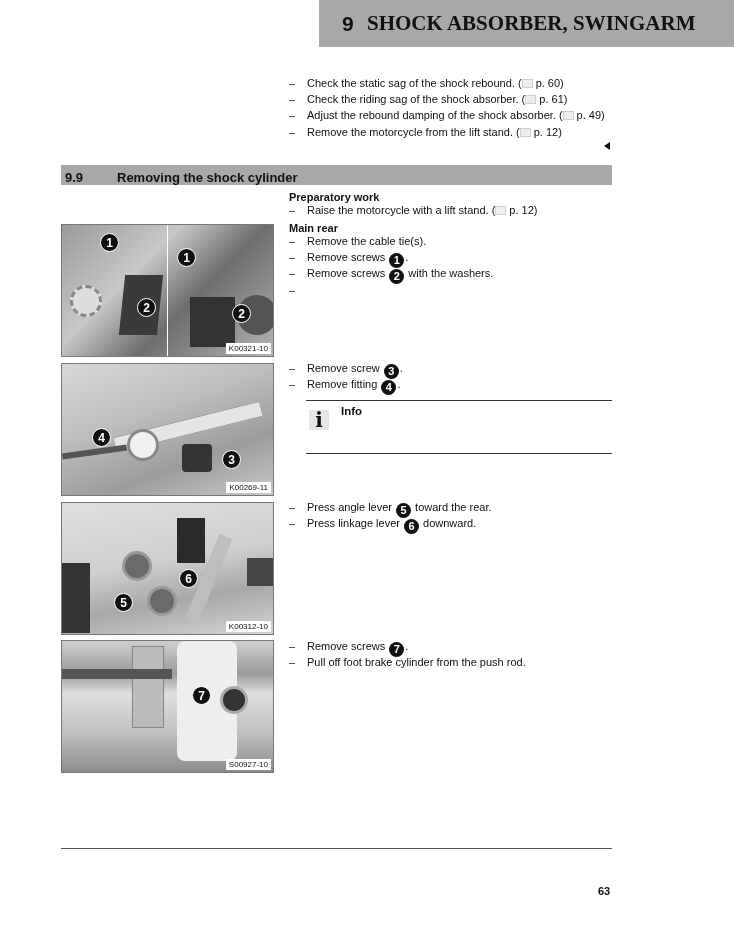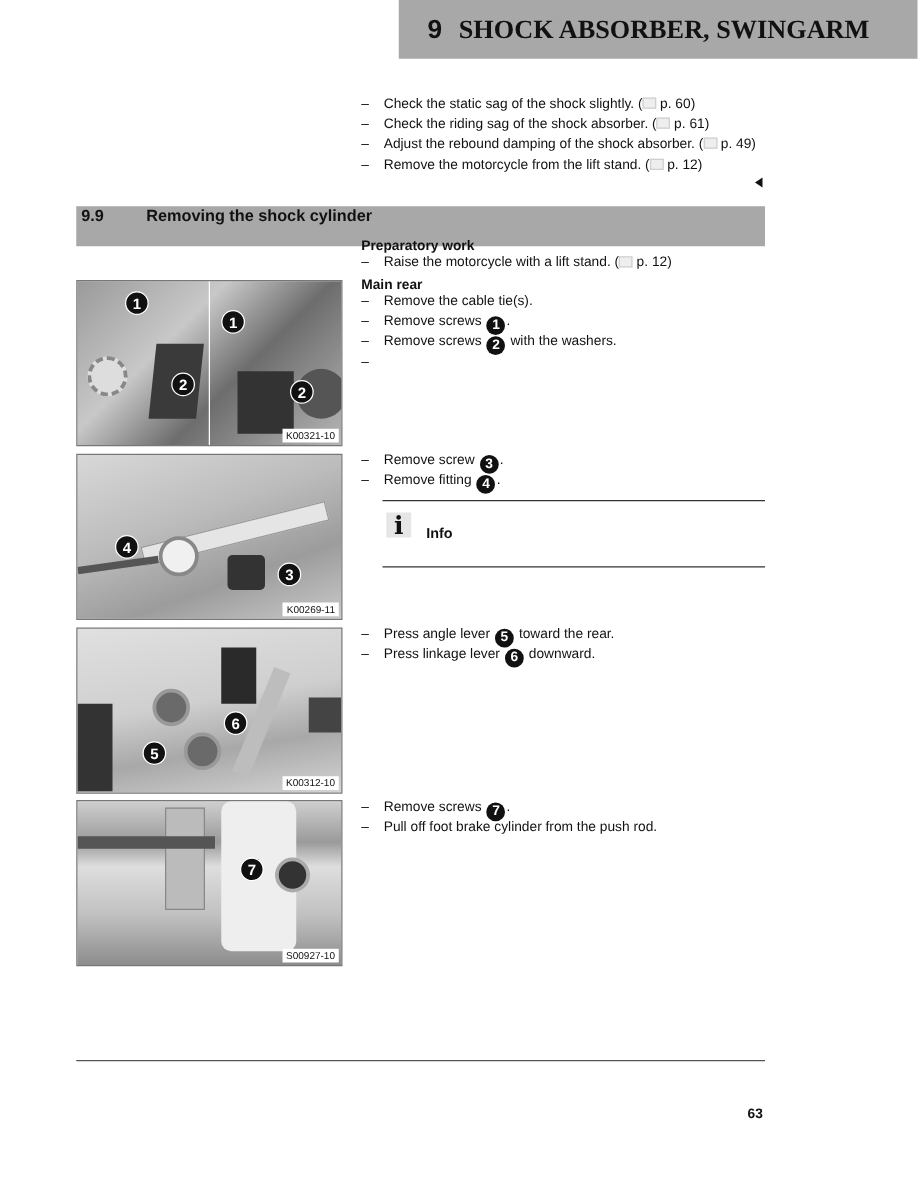--- a/index.html
+++ b/index.html
@@ -23,22 +23,22 @@
       display: inline-block; width: 9px; height: 7px; border: 1px solid #cfcfcf;
       background: #eee; vertical-align: -1px; margin-right: 3px;
     }
     .end-mark {
       position: absolute; left: 604px; top: 142px; width: 0; height: 0;
       border-top: 4px solid transparent; border-bottom: 4px solid transparent;
       border-right: 6px solid #111;
     }
 
     .section-bar {
-      position: absolute; left: 61px; top: 165px; width: 551px; height: 32px;
-      background: #a8a8a8; display: flex; align-items: flex-start;
+      position: absolute; left: 61px; top: 165px; width: 551px; height: 20px;
+      background: #a8a8a8; display: flex; align-items: flex-end;
       font-weight: bold; font-size: 13px; color: #111;
     }
     .section-bar .num { margin-left: 4px; width: 52px; }
 
     .subhead { position: absolute; left: 289px; font-weight: bold; font-size: 11px; }
 
     .badge {
       display: inline-flex; align-items: center; justify-content: center;
       width: 15px; height: 15px; border-radius: 50%; background: #111; color: #fff;
       font-weight: bold; font-size: 11px; vertical-align: -3px; margin: 0 1px;
@@ -64,36 +64,36 @@
 
     .info-box {
       position: absolute; left: 306px; top: 400px; width: 306px; height: 52px;
       border-top: 1px solid #333; border-bottom: 1px solid #333;
     }
     .info-icon {
       position: absolute; left: 3px; top: 9px; width: 20px; height: 20px; background: #e6e6e6;
       display: flex; align-items: center; justify-content: center;
       font-weight: bold; font-size: 20px; color: #111; font-family: "DejaVu Serif", serif;
     }
-    .info-title { position: absolute; left: 35px; top: 4px; font-weight: bold; font-size: 11.5px; margin-top: 16px; }
+    .info-title { position: absolute; left: 35px; top: 4px; font-weight: bold; font-size: 11.5px; }
     .info-text { position: absolute; left: 35px; top: 19px; width: 265px; line-height: 14px; }
 
     .footer-rule { position: absolute; left: 61px; top: 848px; width: 551px; height: 1px; background: #555; }
     .page-number { position: absolute; left: 598px; top: 885px; font-weight: bold; font-size: 11px; }
   </style>
 </head>
 <body>
 
 <div class="chapter-header">
   <span class="num">9</span>
   <span class="title">SHOCK ABSORBER, SWINGARM</span>
 </div>
 
 <ul class="list" style="top:75px;">
-  <li><span class="dash">–</span><span>Check the static sag of the shock slightly. (</span><span class="ref-icon"></span><span>p. 60)</span></li>
+  <li><span class="dash">–</span><span>Check the static sag of the shock rebound. (</span><span class="ref-icon"></span><span>p. 60)</span></li>
   <li><span class="dash">–</span><span>Check the riding sag of the shock absorber. (</span><span class="ref-icon"></span><span>p. 61)</span></li>
   <li><span class="dash">–</span><span>Adjust the rebound damping of the shock absorber. (</span><span class="ref-icon"></span><span>p. 49)</span></li>
   <li><span class="dash">–</span><span>Remove the motorcycle from the lift stand. (</span><span class="ref-icon"></span><span>p. 12)</span></li>
 </ul>
 <div class="end-mark"></div>
 
 <div class="section-bar">
   <span class="num">9.9</span>
   <span>Removing the shock cylinder</span>
 </div>

